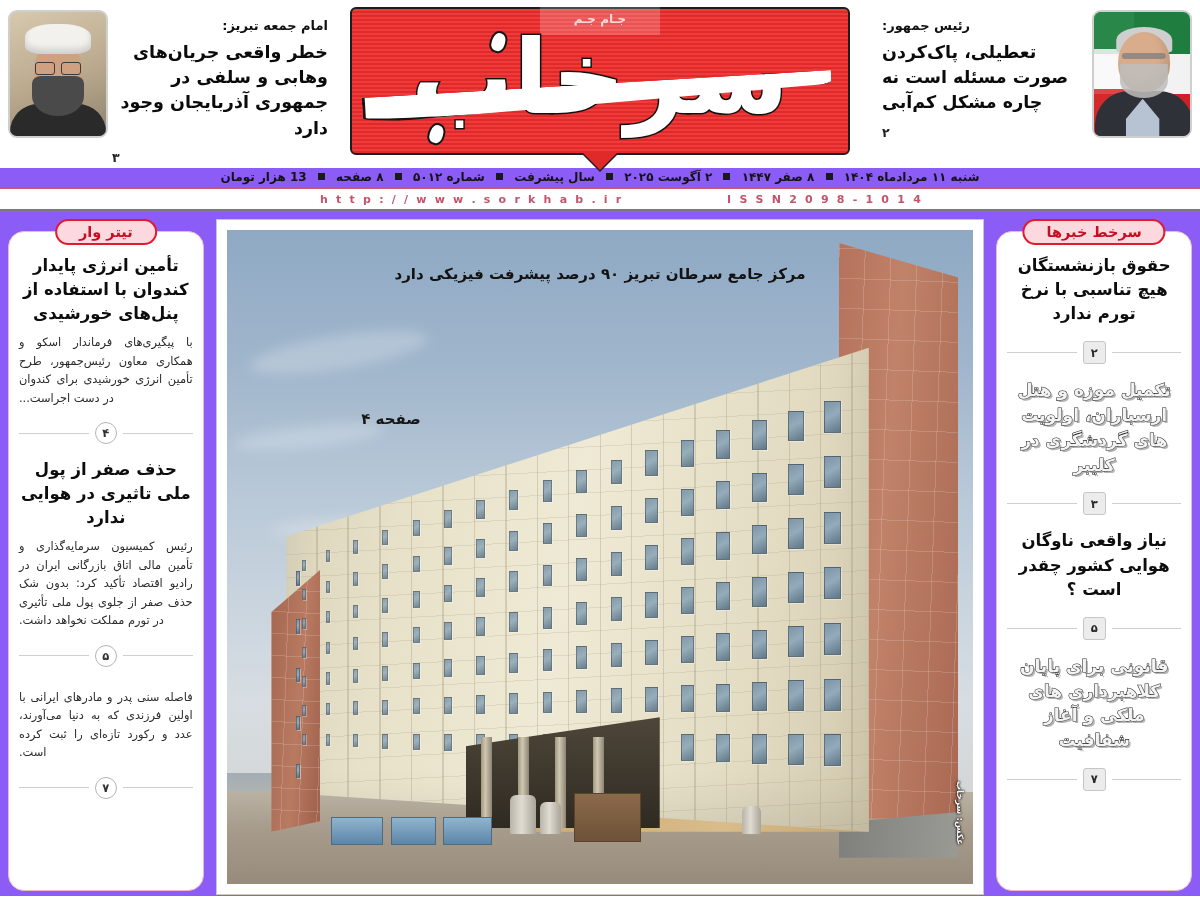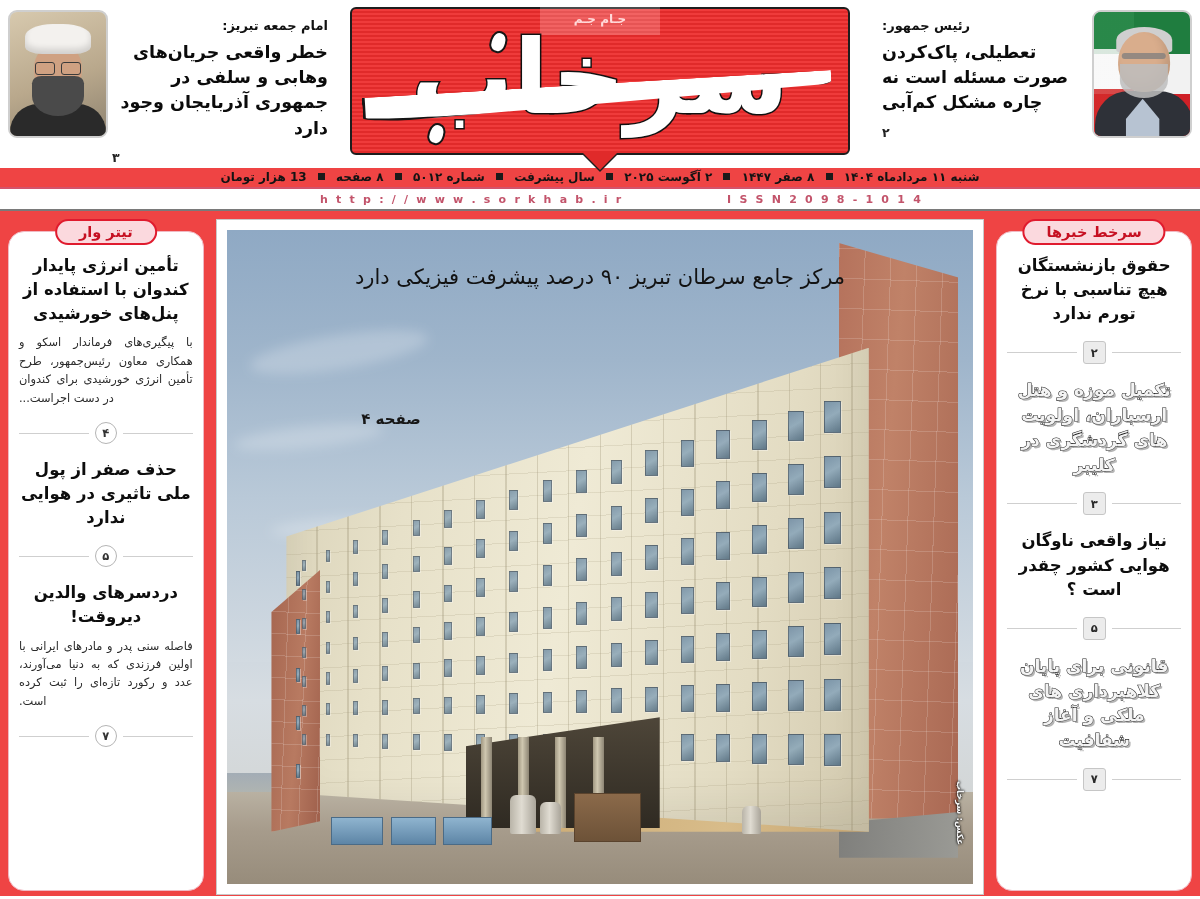--- a/index.html
+++ b/index.html
@@ -6,21 +6,21 @@
   * { box-sizing: border-box; margin: 0; padding: 0; }
   html, body {
     width: 1200px; height: 899px;
     background: #ffffff;
     font-family: "DejaVu Sans", "Liberation Sans", sans-serif;
     overflow: hidden;
   }
   .page {
     position: relative;
     width: 1200px; height: 899px;
-    background: #ef4444;
+    background: #8b5cf6;
   }
 
   
   .masthead {
     position: relative;
     width: 1200px; height: 168px;
     display: flex;
     align-items: flex-start;
     background: #fff;
   }
@@ -426,21 +426,21 @@
   .crate {
     position:absolute; bottom: 6.4%;
     background: linear-gradient(180deg,#8b6a4a,#6d5238);
     border: 1px solid #5a432d;
   }
 
   
   .photo-kicker {
     position:absolute; top: 5.4%; left: 0; right: 0;
     text-align: center;
-    font-size: 21px; font-weight: 400; color: #121212;
+    font-size: 15px; font-weight: 700; color: #121212;
     letter-spacing: -0.4px;
   }
   .photo-headline {
     position:absolute; top: 15.2%; left: 0; right: 0;
     text-align: center;
     font-size: 35px; font-weight: 700; color: #0a0a0a;
     letter-spacing: -1px;
   }
   .photo-page {
     position:absolute; top: 27.5%; right: 74%;
@@ -764,29 +764,29 @@
           <div class="side-lead">با پیگیری‌های فرماندار اسکو و همکاری معاون رئیس‌جمهور، طرح تأمین انرژی خورشیدی برای کندوان در دست اجراست...</div>
         </div>
         <div class="side-sep">
           <span class="line"></span>
           <span class="sep-circle">۴</span>
           <span class="line"></span>
         </div>
 
         <div class="side-item">
           <div class="side-title">حذف صفر از پول ملی تاثیری در هوایی ندارد</div>
+          <div class="side-lead">رئیس کمیسیون سرمایه‌گذاری و تأمین مالی اتاق بازرگانی ایران در رادیو اقتصاد تأکید کرد: بدون شک حذف صفر از جلوی پول ملی تأثیری در تورم مملکت نخواهد داشت.</div>
         </div>
         <div class="side-sep">
           <span class="line"></span>
           <span class="sep-circle">۵</span>
           <span class="line"></span>
         </div>
 
         <div class="side-item">
-          <div class="side-title">دردسرهای والدین دیروقت!</div>
           <div class="side-lead">فاصله سنی پدر و مادرهای ایرانی با اولین فرزندی که به دنیا می‌آورند، عدد و رکورد تازه‌ای را ثبت کرده است.</div>
         </div>
         <div class="side-sep">
           <span class="line"></span>
           <span class="sep-circle">۷</span>
           <span class="line"></span>
         </div>
 
       </div>
     </div>

